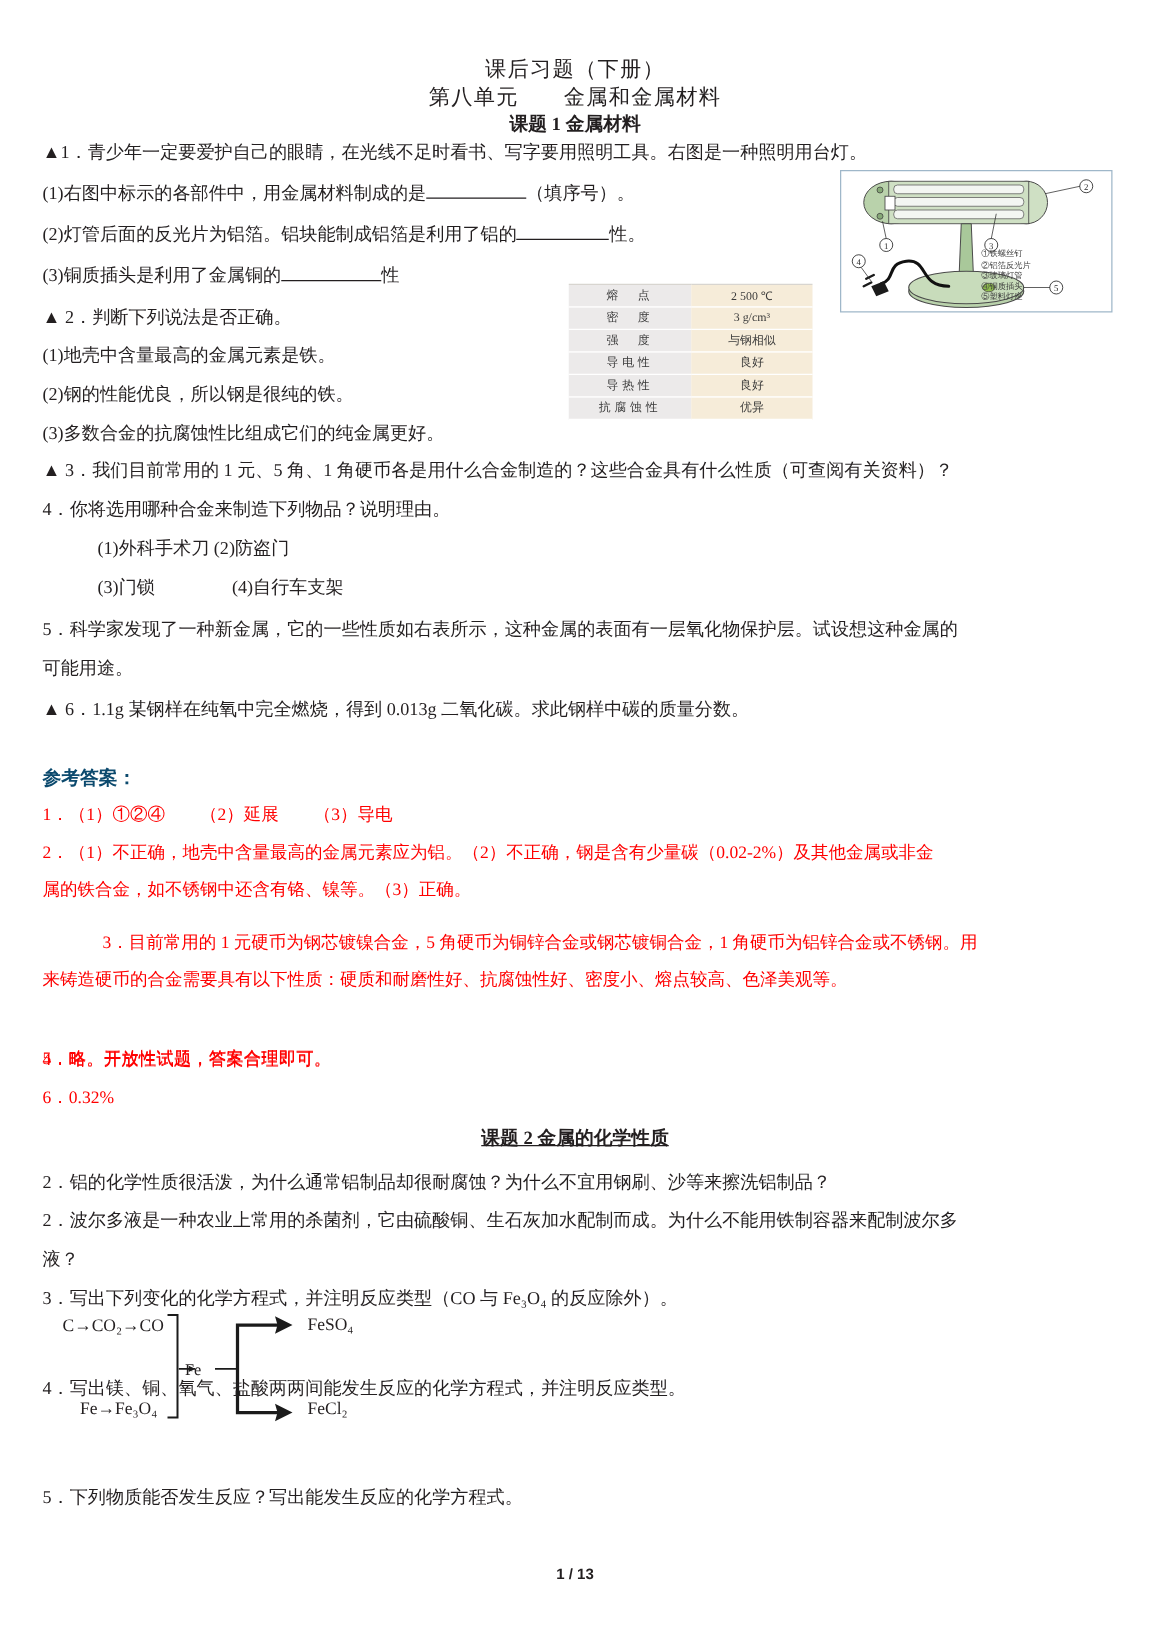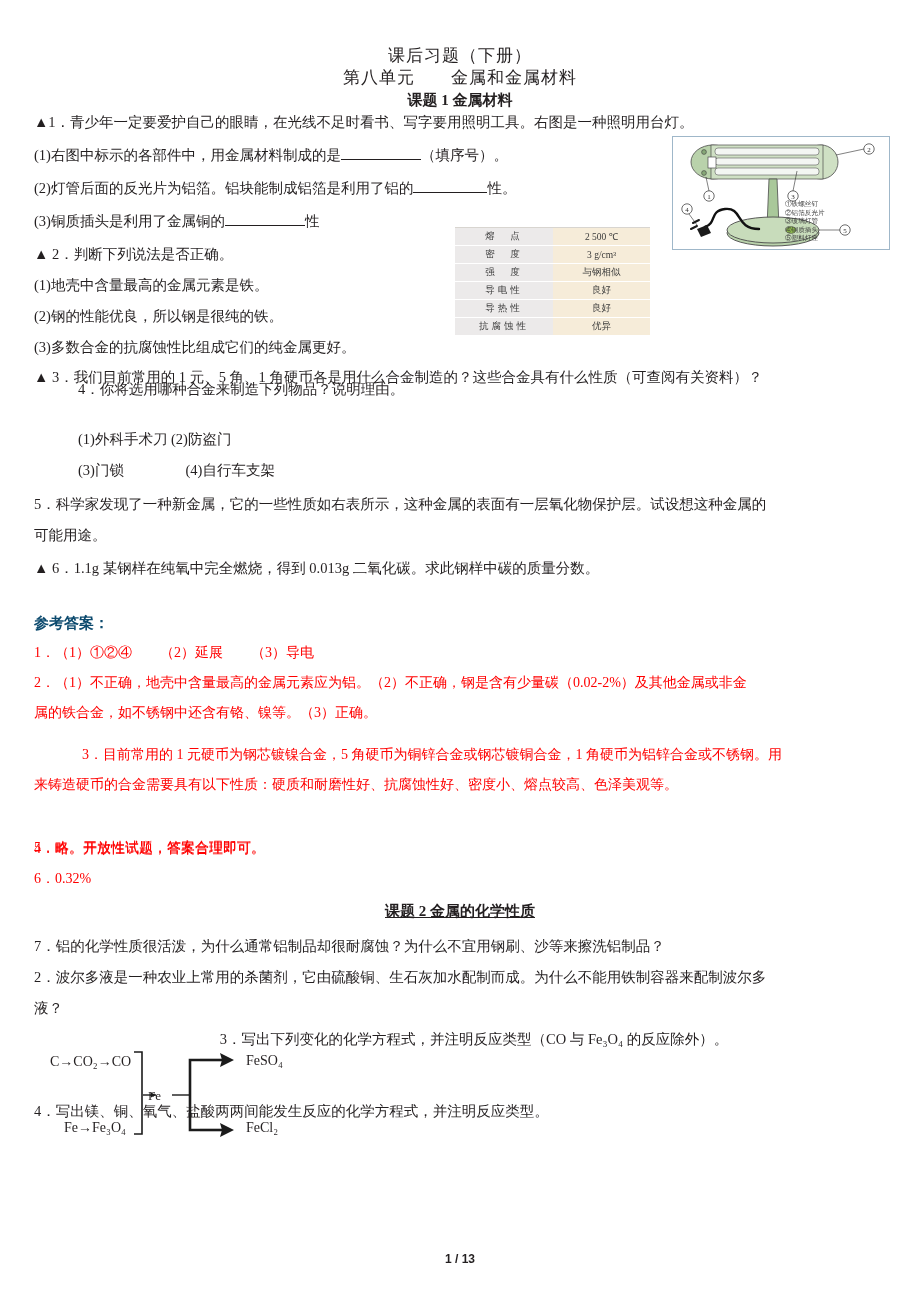--- a/index.html
+++ b/index.html
@@ -174,21 +174,21 @@
         <td class="v">良好</td>
       </tr>
       <tr>
         <td class="k">抗腐蚀性</td>
         <td class="v">优异</td>
       </tr>
     </tbody>
   </table>
 
   <div class="body-line" style="position:absolute;left:34px;top:362px;width:880px;">▲ 3．我们目前常用的 1 元、5 角、1 角硬币各是用什么合金制造的？这些合金具有什么性质（可查阅有关资料）？</div>
-  <div class="body-line" style="position:absolute;left:34px;top:374px;width:700px;margin-left:44px;">4．你将选用哪种合金来制造下列物品？说明理由。</div>
+  <div class="body-line" style="position:absolute;left:34px;top:393px;width:700px;">4．你将选用哪种合金来制造下列物品？说明理由。</div>
   <div class="body-line q-indent" style="position:absolute;left:34px;top:424px;width:700px;">(1)外科手术刀   (2)防盗门</div>
   <div class="body-line q-indent" style="position:absolute;left:34px;top:455px;width:700px;">(3)门锁　　　　 (4)自行车支架</div>
   <div class="body-line" style="position:absolute;left:34px;top:489px;width:875px;">5．科学家发现了一种新金属，它的一些性质如右表所示，这种金属的表面有一层氧化物保护层。试设想这种金属的</div>
   <div class="body-line" style="position:absolute;left:34px;top:520px;width:700px;">可能用途。</div>
   <div class="body-line" style="position:absolute;left:34px;top:553px;width:800px;">▲ 6．1.1g 某钢样在纯氧中完全燃烧，得到 0.013g 二氧化碳。求此钢样中碳的质量分数。</div>
 
   <div class="answers">
     <div class="ans-head" style="position:absolute;left:34px;top:608px;">参考答案：</div>
 
     <div class="body-line" style="position:absolute;left:34px;top:638px;width:800px;">1．（1）①②④　　（2）延展　　（3）导电</div>
@@ -196,24 +196,24 @@
     <div class="body-line" style="position:absolute;left:34px;top:698px;width:880px;">属的铁合金，如不锈钢中还含有铬、镍等。（3）正确。</div>
     <div class="body-line" style="position:absolute;left:34px;top:740px;width:880px;margin-left:48px;">3．目前常用的 1 元硬币为钢芯镀镍合金，5 角硬币为铜锌合金或钢芯镀铜合金，1 角硬币为铝锌合金或不锈钢。用</div>
     <div class="body-line" style="position:absolute;left:34px;top:770px;width:880px;">来铸造硬币的合金需要具有以下性质：硬质和耐磨性好、抗腐蚀性好、密度小、熔点较高、色泽美观等。</div>
     <div class="body-line" style="position:absolute;left:34px;top:802px;width:600px;margin-top:32px;">4．略。开放性试题，答案合理即可。</div>
     <div class="body-line" style="position:absolute;left:34px;top:833px;width:600px;">5．略。开放性试题，答案合理即可。</div>
     <div class="body-line" style="position:absolute;left:34px;top:864px;width:600px;">6．0.32%</div>
   </div>
 
   <div class="center t-ct" style="position:absolute;left:0;top:900px;width:920px;text-decoration:underline;">课题 2 金属的化学性质</div>
 
-  <div class="body-line" style="position:absolute;left:34px;top:931px;width:880px;">7．铝的化学性质很活泼，为什么通常铝制品却很耐腐蚀？为什么不宜用钢刷、沙等来擦洗铝制品？</div>
+  <div class="body-line" style="position:absolute;left:34px;top:931px;width:880px;">2．铝的化学性质很活泼，为什么通常铝制品却很耐腐蚀？为什么不宜用钢刷、沙等来擦洗铝制品？</div>
   <div class="body-line" style="position:absolute;left:34px;top:962px;width:880px;">2．波尔多液是一种农业上常用的杀菌剂，它由硫酸铜、生石灰加水配制而成。为什么不能用铁制容器来配制波尔多</div>
   <div class="body-line" style="position:absolute;left:34px;top:993px;width:880px;">液？</div>
-  <div class="body-line" style="position:absolute;left:34px;top:1024px;width:880px;text-align:center;">3．写出下列变化的化学方程式，并注明反应类型（CO 与 Fe₃O₄ 的反应除外）。</div>
+  <div class="body-line" style="position:absolute;left:34px;top:1024px;width:880px;">3．写出下列变化的化学方程式，并注明反应类型（CO 与 Fe₃O₄ 的反应除外）。</div>
 
   <div class="scheme">
     <span class="lbl" style="left:0px;top:6px;">C→CO₂→CO</span>
     <span class="lbl" style="left:14px;top:72px;">Fe→Fe₃O₄</span>
     <span class="lbl" style="left:98px;top:40px;font-size:13px;">Fe</span>
     <span class="lbl" style="left:196px;top:5px;">FeSO₄</span>
     <span class="lbl" style="left:196px;top:72px;">FeCl₂</span>
 
     <svg width="320" height="95" viewBox="0 0 320 95" style="position:absolute;left:0;top:0;">
 
@@ -228,16 +228,17 @@
 
       <line x1="150" y1="12" x2="176" y2="12" stroke="#1b1b1b" stroke-width="2.6"></line>
       <path d="M184 12 L170 5 L172 12 L170 19 Z" fill="#1b1b1b"></path>
 
       <line x1="150" y1="82" x2="176" y2="82" stroke="#1b1b1b" stroke-width="2.6"></line>
       <path d="M184 82 L170 75 L172 82 L170 89 Z" fill="#1b1b1b"></path>
     </svg>
   </div>
 
   <div class="body-line" style="position:absolute;left:34px;top:1096px;width:880px;">4．写出镁、铜、氧气、盐酸两两间能发生反应的化学方程式，并注明反应类型。</div>
+  <div class="body-line" style="position:absolute;left:34px;top:1183px;width:880px;">5．下列物质能否发生反应？写出能发生反应的化学方程式。</div>
 
   <div class="footer">1 / 13</div>
 
 </div>
 
 </body></html>

